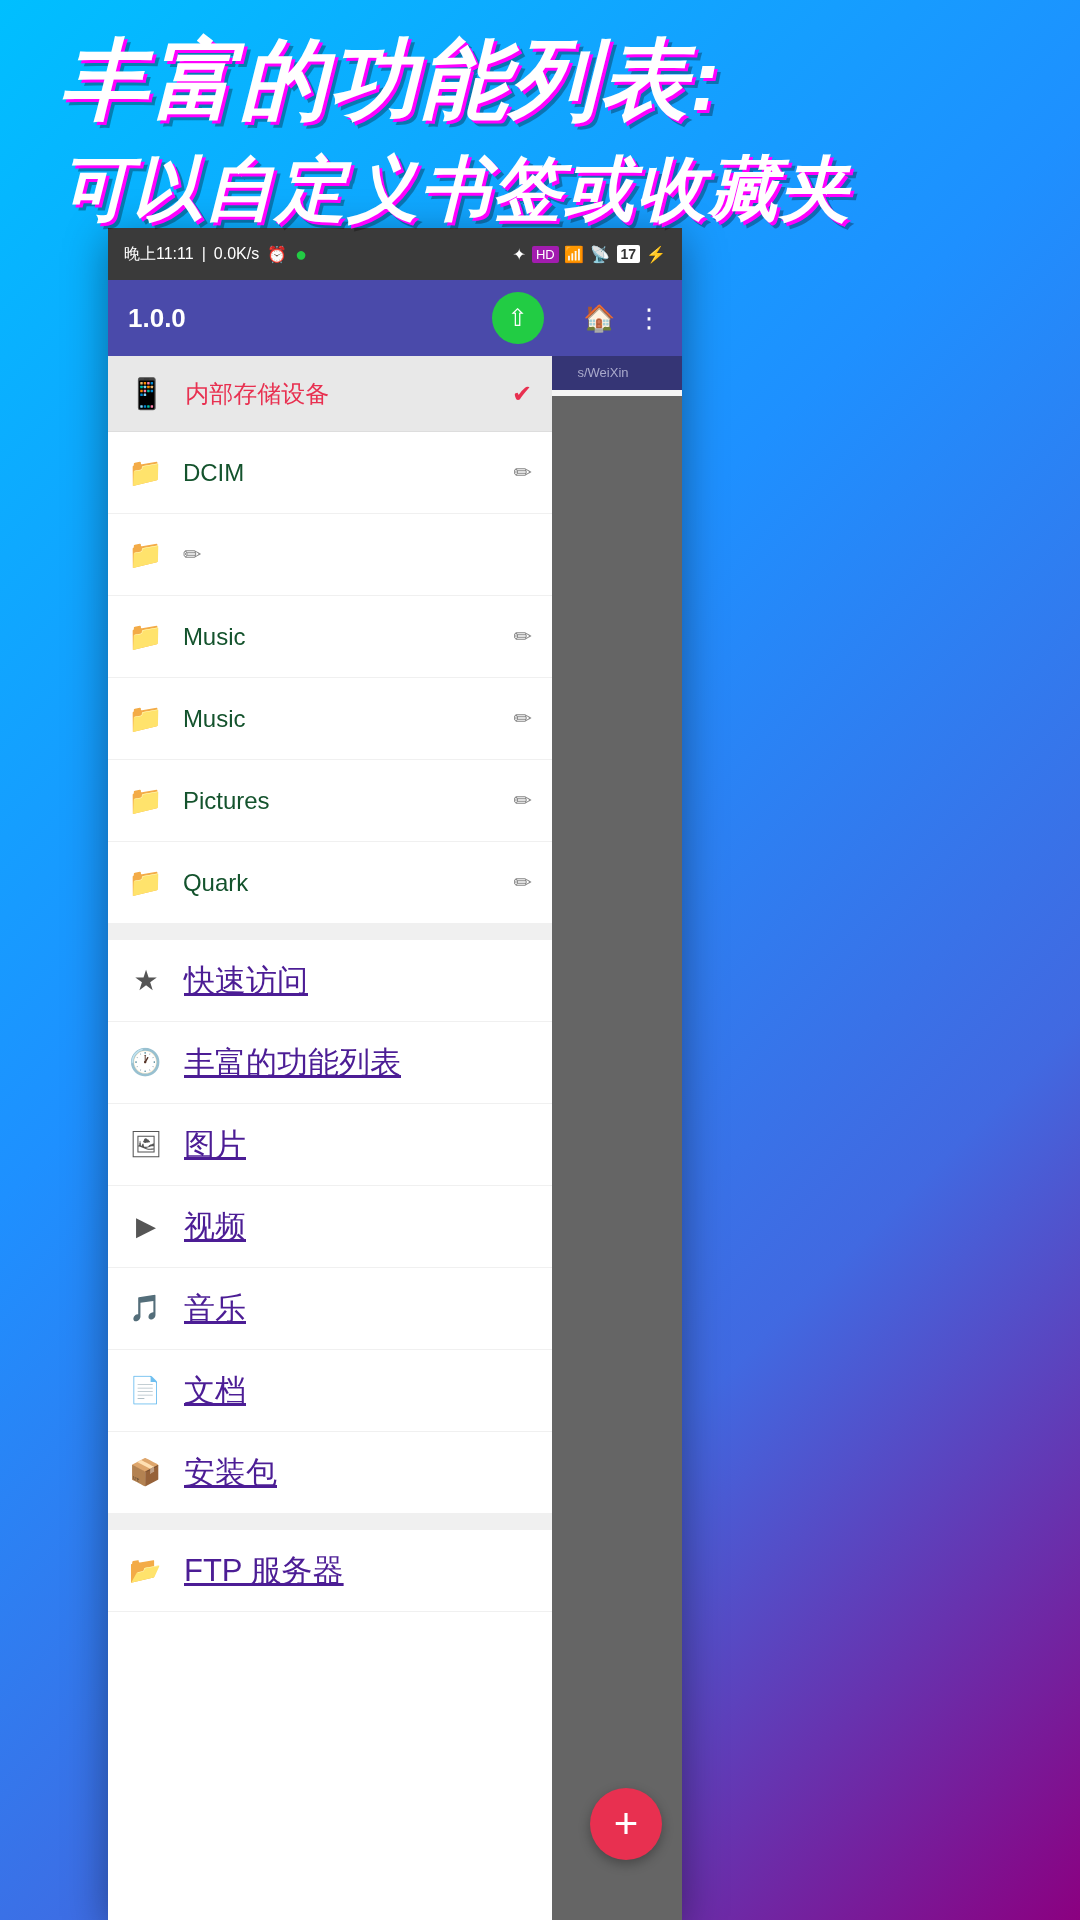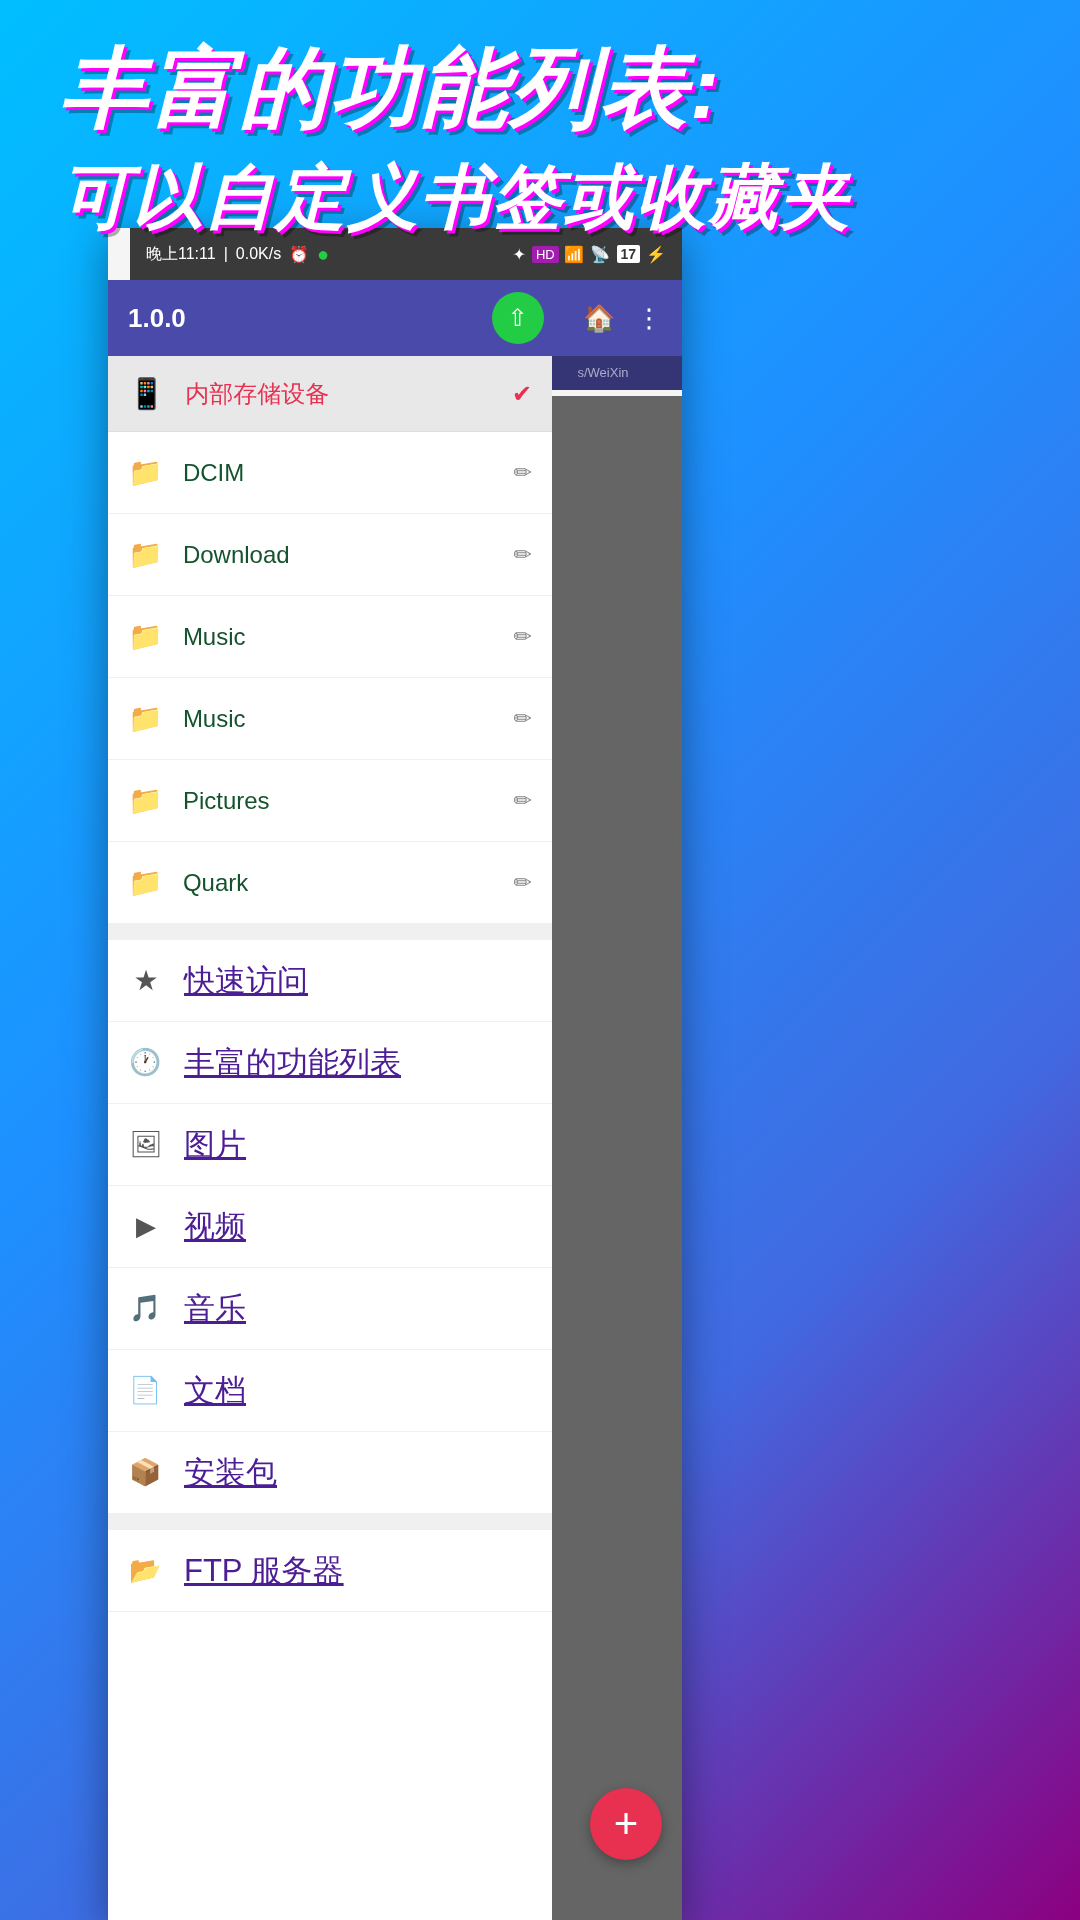--- a/index.html
+++ b/index.html
@@ -10,21 +10,21 @@
       height: 1920px;
       overflow: hidden;
       font-family: 'Arial', sans-serif;
       background: linear-gradient(135deg, #00bfff 0%, #1e90ff 40%, #4169e1 70%, #8b0080 100%);
       position: relative;
     }
 
     
     .promo-area {
       position: absolute;
-      top: 16px;
+      top: 8px;
       left: 0;
       width: 100%;
       padding: 24px 60px 30px 60px;
       z-index: 10;
     }
 
     .promo-title {
       font-size: 88px;
       font-weight: 900;
       color: white;
@@ -63,21 +63,20 @@
     
     .status-bar {
       background: #3a3a3a;
       height: 52px;
       display: flex;
       align-items: center;
       justify-content: space-between;
       padding: 0 16px;
       color: white;
       font-size: 18px;
-      margin-left: 22px;
     }
 
     .status-left {
       display: flex;
       align-items: center;
       gap: 8px;
       font-size: 16px;
     }
 
     .status-right {
@@ -297,21 +296,20 @@
     <div class="folder-list">
 
       <div class="folder-item">
         <span class="folder-icon">📁</span>
         <span class="folder-name">DCIM</span>
         <span class="edit-icon pencil"></span>
       </div>
 
       <div class="folder-item">
         <span class="folder-icon">📁</span>
-        <span class="folder-name">Download</span>
         <span class="edit-icon pencil"></span>
       </div>
 
       <div class="folder-item">
         <span class="folder-icon">📁</span>
         <span class="folder-name">Music</span>
         <span class="edit-icon pencil"></span>
       </div>
 
       <div class="folder-item">

